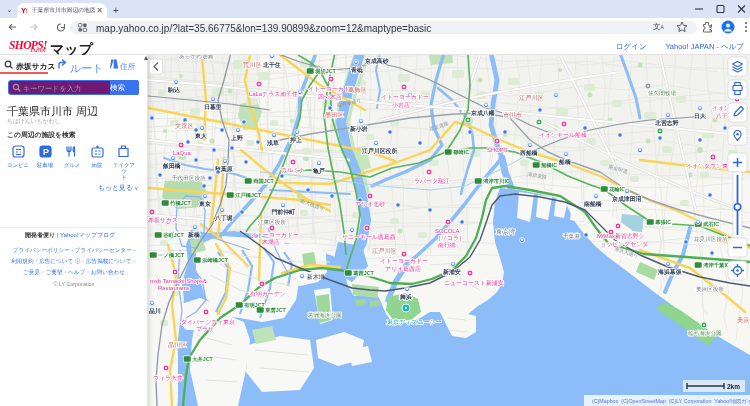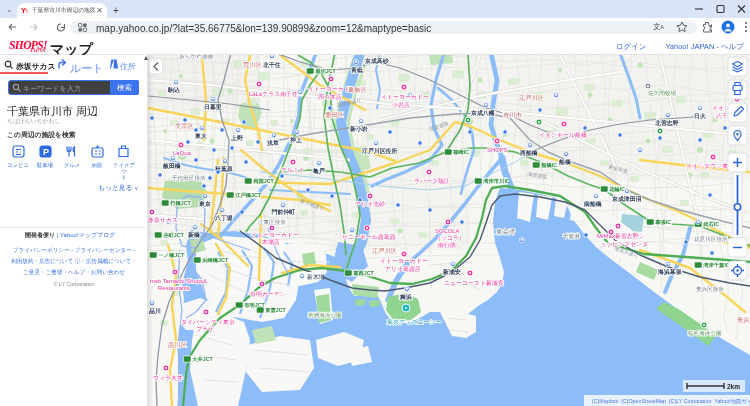--- a/index.html
+++ b/index.html
@@ -17,22 +17,22 @@
 .yhead { position:absolute; left:0; top:36px; width:750px; height:19px; background:#ffffff; border-bottom:1px solid #e4e4e4; }
 .ylogo { position:absolute; left:9px; top:39px; font-family:"Liberation Serif",serif; font-style:italic; font-weight:bold; font-size:11.5px; color:#ff0033; letter-spacing:-0.6px; }
 .yjapan { position:absolute; left:30px; top:47.5px; font-family:"Liberation Serif",serif; font-style:italic; font-weight:bold; font-size:5px; color:#ff0033; }
 .ymap { position:absolute; left:50px; top:41px; font-size:14px; color:#222; font-weight:bold; }
 .ylinks { position:absolute; right:6px; top:42px; font-size:7.5px; color:#2e63d9; }
 .sidebar { position:absolute; left:0; top:55px; width:148px; height:351px; background:#ffffff; border-right:1px solid #e3e3e3; }
 .stab1 { position:absolute; left:16px; top:61px; font-size:7.8px; font-weight:bold; color:#222; }
 .stab2 { position:absolute; left:70px; top:61px; font-size:11px; color:#5d8bf2; }
 .stab3 { position:absolute; left:120px; top:61px; font-size:7.8px; color:#5d8bf2; }
 .redline { position:absolute; left:0; top:72px; width:48px; height:2px; background:#f25a5a; }
-.sbox { position:absolute; left:8px; top:80px; width:131px; height:15px; border:1.5px solid #3b72f0; border-radius:3px; background:#404040;font-family:Liberation Serif, serif; }
-.sbtn { position:absolute; right:-1px; top:-1.5px; width:29px; height:15px; background:#3b72f0; color:#fff; font-size:7.5px; text-align:center; line-height:15px; border-radius:0 2px 2px 0; }
+.sbox { position:absolute; left:8px; top:80px; width:131px; height:15px; border:1.5px solid #3b72f0; border-radius:3px; background:#701a75;font-family:Liberation Serif, serif; }
+.sbtn { position:absolute; right:-1px; top:-1.5px; width:29px; height:15px; background:#3b72f0; color:#fff; font-size:7.5px; text-align:left; line-height:15px; border-radius:0 2px 2px 0; }
 .sph { position:absolute; left:14px; top:3px; font-size:7.2px; color:#9aa0a6; }
 .h1 { position:absolute; left:7px; top:104px; font-size:11px; color:#222; }
 .h2 { position:absolute; left:7px; top:117px; font-size:5.8px; color:#999; }
 .h3 { position:absolute; left:7px; top:130px; font-size:6.8px; color:#333; font-weight:bold; }
 .fitem { position:absolute; text-align:center; width:26px; }
 .flabel { font-size:5.4px; color:#2d6ae3; margin-top:2px; line-height:1.15; }
 .more { position:absolute; left:98px; top:183px; font-size:6.8px; color:#2d6ae3; }
 .divider { position:absolute; left:0px; top:227px; width:148px; height:1px; background:#ececec; }
 .f1 { position:absolute; left:25px; top:231px; font-size:6px; color:#333; font-weight:bold; }
 .f1 span { color:#2d6ae3; font-weight:normal; }

